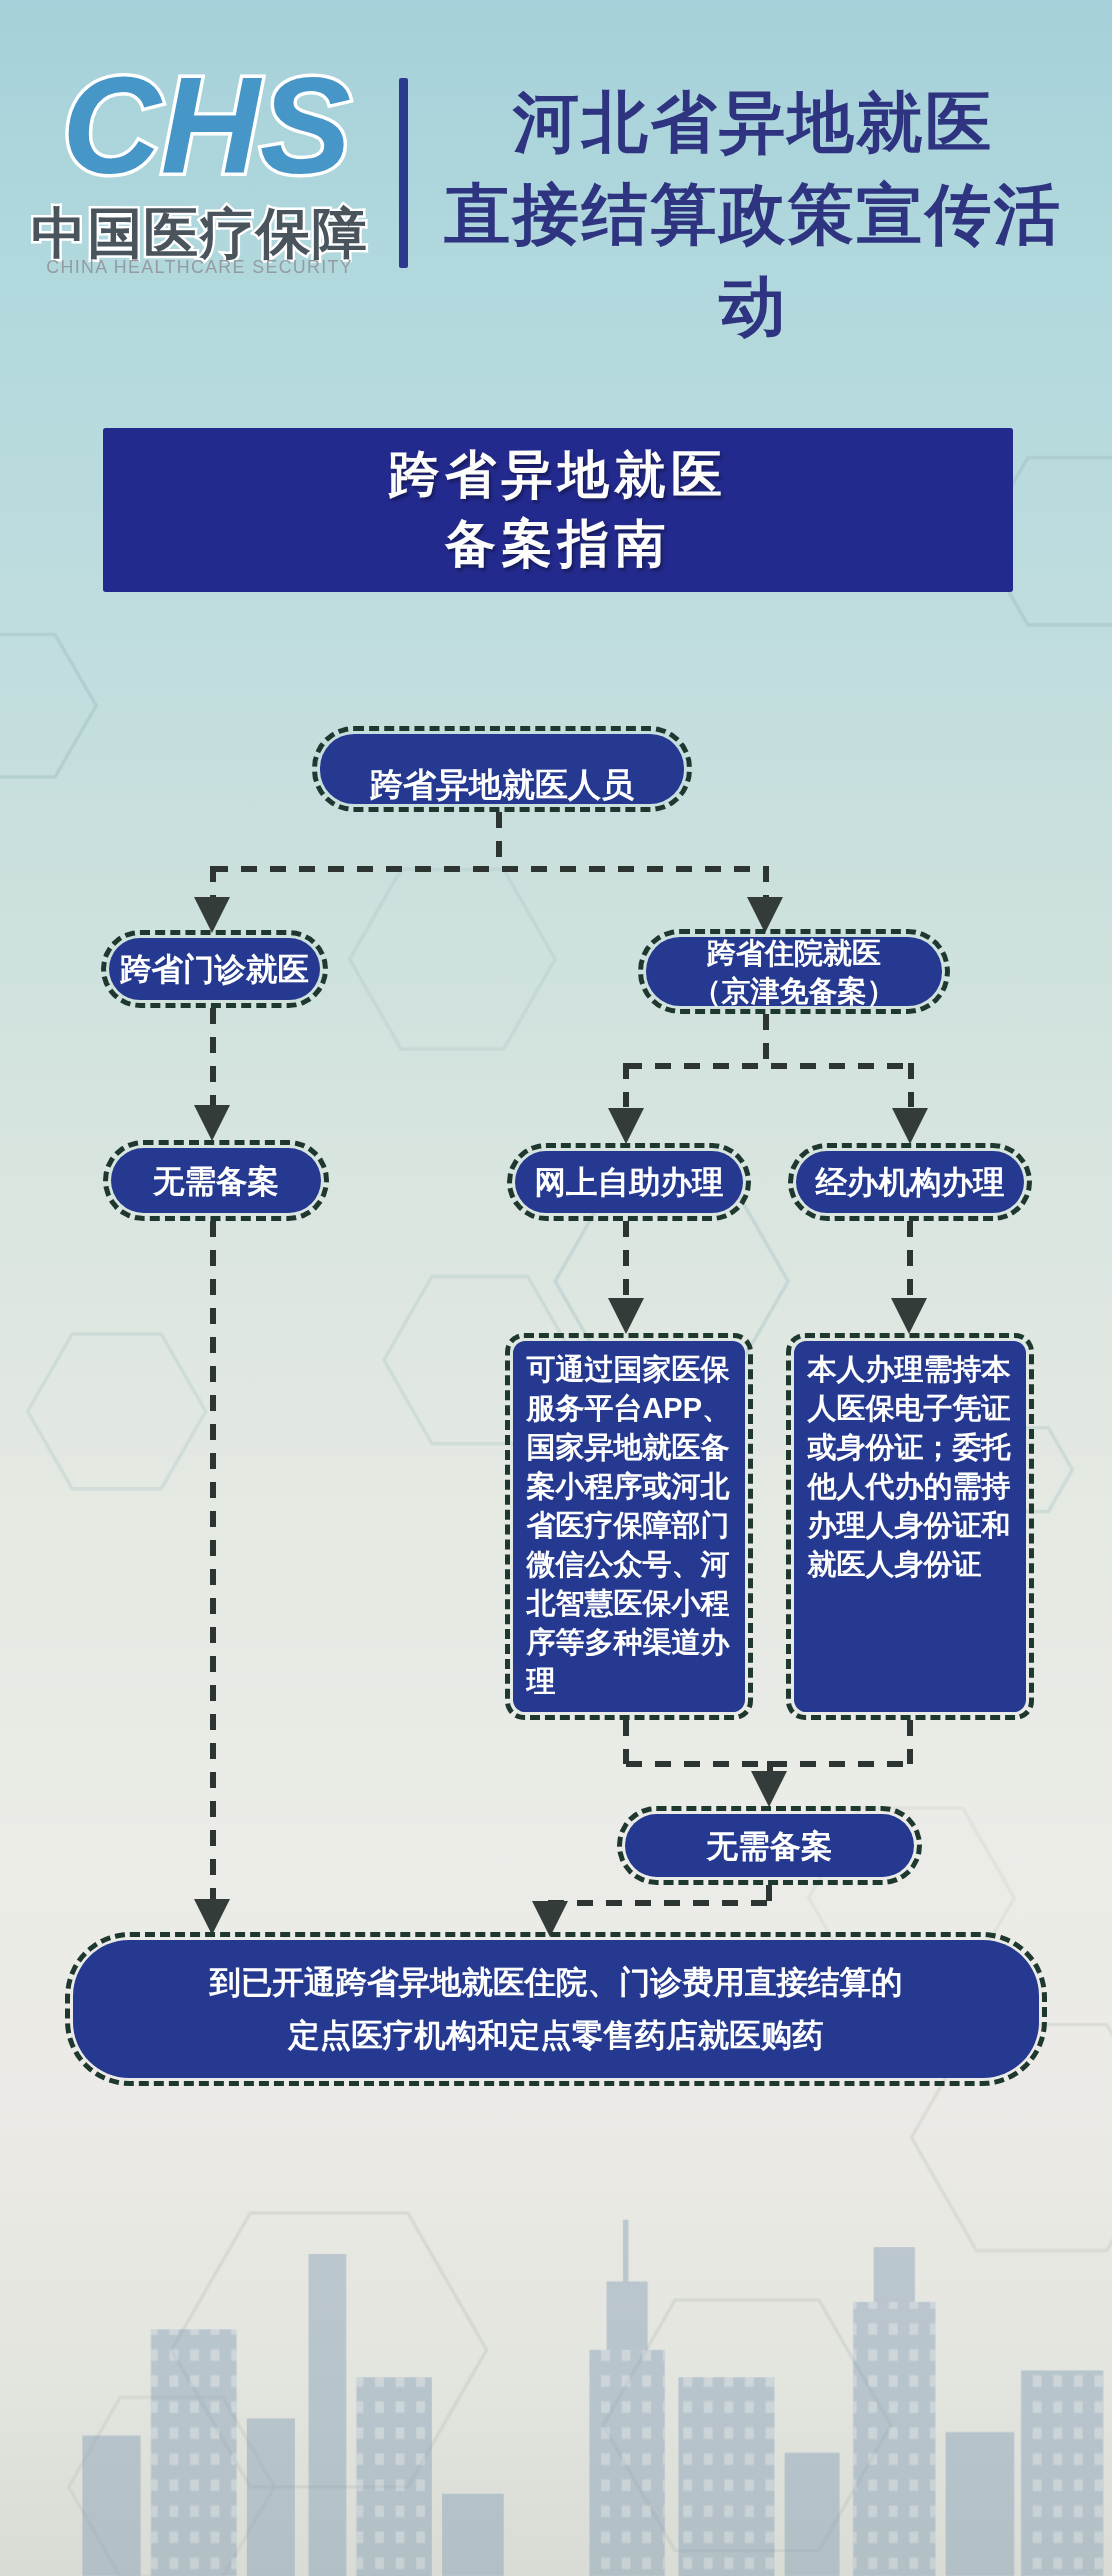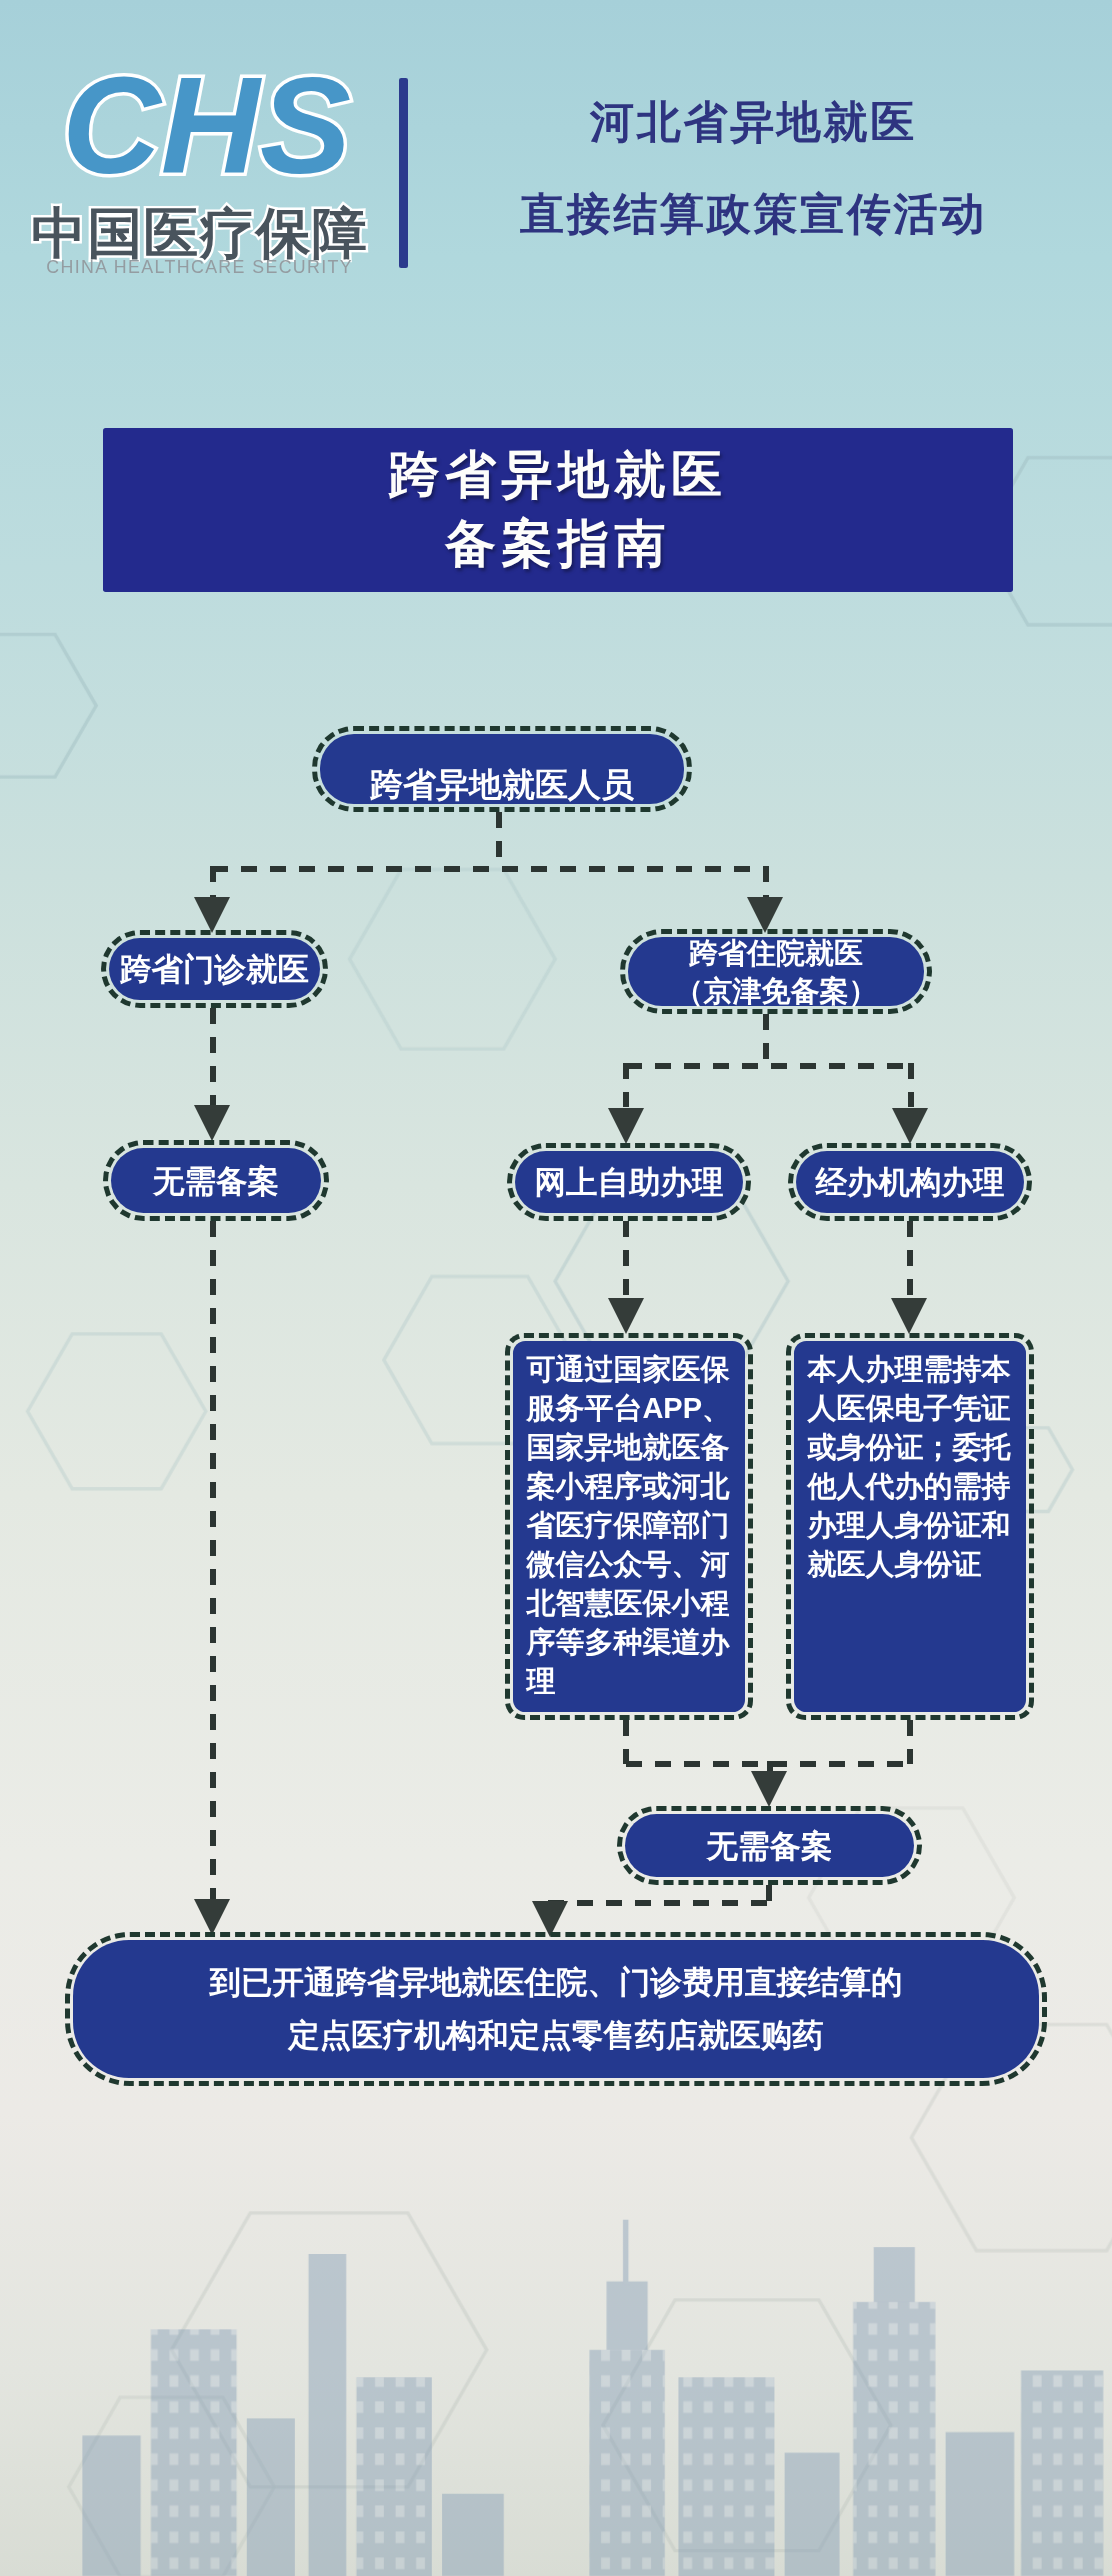--- a/index.html
+++ b/index.html
@@ -16,21 +16,21 @@
       #e3e5df 92%, #d8dcd4 100%);
   }
   .decor { position:absolute; left:0; top:0; pointer-events:none; }
 
   
   .divider { position:absolute; background:#2b3a8d; border-radius:2.1px; }
   .title {
     position:absolute; left:418px; top:77px; width:671px;
     text-align:center; color:#2e3480;
     font-family:"Liberation Serif","DejaVu Serif",serif;
-    font-weight:bold; font-size:44px; line-height:92px; letter-spacing:2.7px;
+    font-weight:bold; font-size:66px; line-height:92px; letter-spacing:2.7px;
   }
 
   
   .banner {
     position:absolute; left:103px; top:414px; width:910px; height:164px;
     background:#232a8d; border-radius:2.7px;
     display:flex; flex-direction:column; justify-content:center; align-items:center;margin-top:14px;
   }
   .banner .l {
     color:#fdfdfb; font-family:"Liberation Serif","DejaVu Serif",serif;
@@ -179,21 +179,21 @@
   <div class="arr" style="left:194px; top:1899px;"></div>
 
   <div class="node pill big" style="left:312px; top:726px; width:380px; height:86px;">
     <div class="fill"><span>跨省异地就医人员</span></div>
   </div>
 
   <div class="node pill" style="left:101px; top:930px; width:227px; height:78px;">
     <div class="fill"><span>跨省门诊就医</span></div>
   </div>
 
-  <div class="node pill two" style="left:620px; top:929px; width:312px; height:85px;">
+  <div class="node pill two" style="left:638px; top:929px; width:312px; height:85px;">
     <div class="fill"><span>跨省住院就医
 （京津免备案）</span></div>
   </div>
 
   <div class="node pill" style="left:103px; top:1140px; width:226px; height:81px;">
     <div class="fill"><span>无需备案</span></div>
   </div>
 
   <div class="node pill" style="left:507px; top:1143px; width:244px; height:78px;">
     <div class="fill"><span>网上自助办理</span></div>

